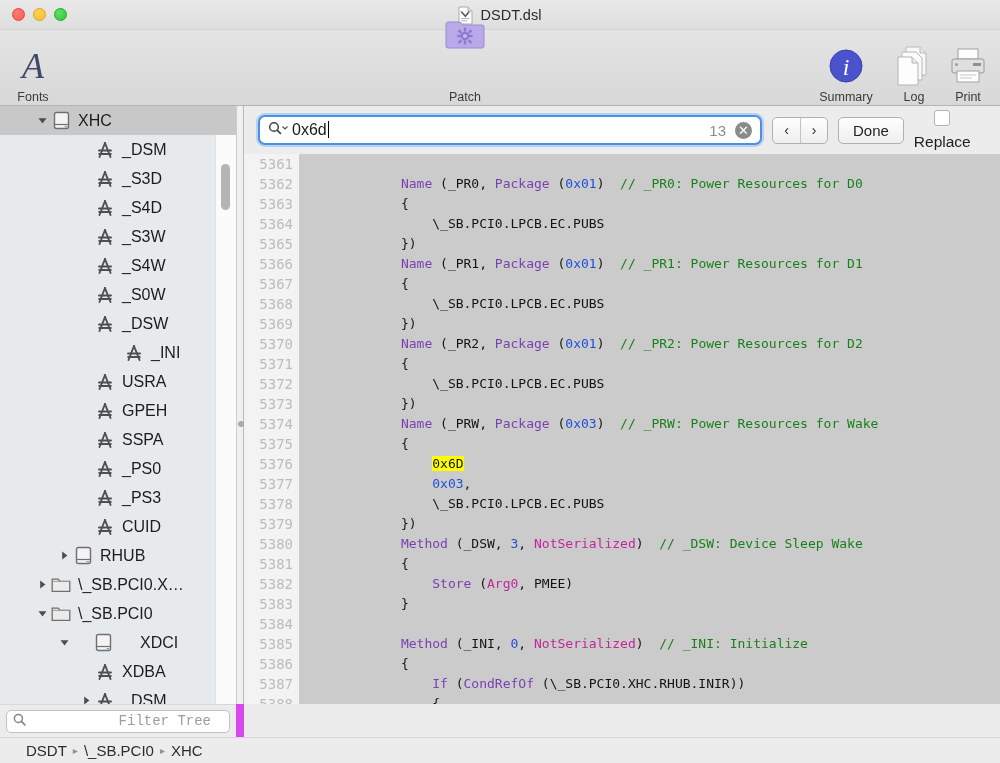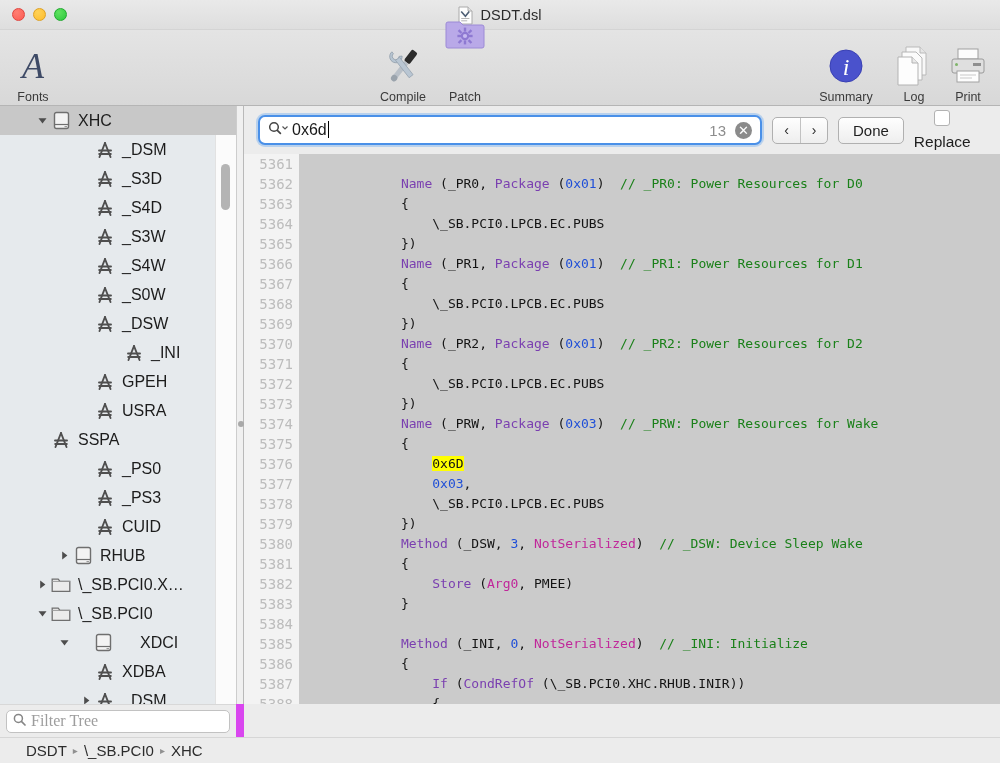--- a/index.html
+++ b/index.html
@@ -82,22 +82,22 @@
     position: absolute; left: 0; top: 704px; width: 236px; height: 33px;
     background: #ececec; border-top: 1px solid #d8d8d8;
     display: flex; align-items: center; padding: 0 6px;
   }
   .filter-box {
     width: 224px; height: 23px; background: #fff;
     border: 1px solid #c2c2c2; border-radius: 5px;
     display: flex; align-items: center; padding: 0 6px; gap: 5px;
   }
   .filter-input {
-    border: 0; outline: 0; font-size: 16px; color: #9a9a9a;
-    font-family: Liberation Serif, serif; background: transparent; width: 180px;
+    border: 0; outline: 0; font-size: 14px; color: #9a9a9a;
+    font-family: Liberation Mono, monospace; background: transparent; width: 180px; text-align: right;
   }
   .filter-input::placeholder { color: #9d9d9d; }
 
   
   .splitter {
     position: absolute; left: 236px; top: 106px; width: 8px; height: 598px;
     background: #f0f0f0; border-left: 1px solid #cdcdcd; border-right: 1px solid #b9b9b9;
   }
   .split-dot {
     position: absolute; left: 1px; top: 315px; width: 6px; height: 6px;
@@ -216,36 +216,20 @@
 
     <div class="tb-item" style="left:8px; top:6px; width:50px;">
       <span class="tb-glyph">
         <svg width="34" height="38" viewBox="0 0 34 38">
           <text x="17" y="31" font-family="Liberation Serif, serif" font-size="36" font-style="italic" text-anchor="middle" fill="#3e4a66">A</text>
         </svg>
       </span>
       <span class="tb-label">Fonts</span>
     </div>
 
-    <div class="tb-item" style="left:370px; top:6px; width:66px;">
-      <span class="tb-glyph">
-        <svg width="44" height="42" viewBox="0 0 44 42">
-          <g transform="rotate(38 22 21)">
-            <rect x="19" y="2" width="7" height="14" rx="2" fill="#2b2b2b"></rect>
-            <rect x="20" y="16" width="5" height="18" fill="#b9c0c8"></rect>
-            <circle cx="22.5" cy="36" r="3.2" fill="#9aa3ac"></circle>
-          </g>
-          <g transform="rotate(-38 22 21)">
-            <path d="M22 3 a6.2 6.2 0 1 0 5.4 9.6 l-2.6-1.6 a3.4 3.4 0 1 1 -2.8-5.6z" fill="#b7c5d2" stroke="#8d9aa7" stroke-width=".7"></path>
-            <rect x="19.6" y="12" width="5" height="22" fill="#b9c6d3" stroke="#93a0ad" stroke-width=".7"></rect>
-          </g>
-        </svg>
-      </span>
-      <span class="tb-label">Compile</span>
-    </div>
 
     <div class="tb-item" style="left:437px; top:6px; width:56px;gap:35px;">
       <span class="tb-glyph">
         <svg width="44" height="40" viewBox="0 0 44 40">
           <path d="M5 9 h12 l3 3 h19 a2 2 0 0 1 2 2 v19 a2 2 0 0 1 -2 2 h-34 a2 2 0 0 1 -2 -2 v-22 a2 2 0 0 1 2 -2z" fill="#b9a9e8" stroke="#9c8ad6" stroke-width="1"></path>
           <g fill="#8e79d2">
             <circle cx="22" cy="23" r="4.2"></circle>
             <g>
               <rect x="20.8" y="14.6" width="2.4" height="4"></rect>
               <rect x="20.8" y="27.4" width="2.4" height="4"></rect>
@@ -442,37 +426,37 @@
           <span class="tw-icon">
             <svg width="20" height="20" viewBox="0 0 20 20">
               <g stroke="#4f4f4f" stroke-width="1.9" fill="none" stroke-linecap="round">
                 <line x1="10" y1="3" x2="4.5" y2="17"></line>
                 <line x1="10" y1="3" x2="15.5" y2="17"></line>
                 <line x1="4" y1="10.5" x2="16" y2="10.5"></line>
                 <line x1="4.2" y1="14" x2="15.8" y2="14"></line>
               </g>
             </svg>
           </span>
+          <span class="tree-label">USRA</span>
+        </div>
+        <div class="tree-row" style="padding-left: 78px;">
+          <span class="disc"></span>
+          <span class="tw-icon">
+            <svg width="20" height="20" viewBox="0 0 20 20">
+              <g stroke="#4f4f4f" stroke-width="1.9" fill="none" stroke-linecap="round">
+                <line x1="10" y1="3" x2="4.5" y2="17"></line>
+                <line x1="10" y1="3" x2="15.5" y2="17"></line>
+                <line x1="4" y1="10.5" x2="16" y2="10.5"></line>
+                <line x1="4.2" y1="14" x2="15.8" y2="14"></line>
+              </g>
+            </svg>
+          </span>
           <span class="tree-label">GPEH</span>
         </div>
-        <div class="tree-row" style="padding-left: 78px;">
-          <span class="disc"></span>
-          <span class="tw-icon">
-            <svg width="20" height="20" viewBox="0 0 20 20">
-              <g stroke="#4f4f4f" stroke-width="1.9" fill="none" stroke-linecap="round">
-                <line x1="10" y1="3" x2="4.5" y2="17"></line>
-                <line x1="10" y1="3" x2="15.5" y2="17"></line>
-                <line x1="4" y1="10.5" x2="16" y2="10.5"></line>
-                <line x1="4.2" y1="14" x2="15.8" y2="14"></line>
-              </g>
-            </svg>
-          </span>
-          <span class="tree-label">USRA</span>
-        </div>
-        <div class="tree-row" style="padding-left: 34px; text-align: right;">
+        <div class="tree-row" style="padding-left: 78px; text-align: right;">
           <span class="disc"></span>
           <span class="tw-icon">
             <svg width="20" height="20" viewBox="0 0 20 20">
               <g stroke="#4f4f4f" stroke-width="1.9" fill="none" stroke-linecap="round">
                 <line x1="10" y1="3" x2="4.5" y2="17"></line>
                 <line x1="10" y1="3" x2="15.5" y2="17"></line>
                 <line x1="4" y1="10.5" x2="16" y2="10.5"></line>
                 <line x1="4.2" y1="14" x2="15.8" y2="14"></line>
               </g>
             </svg>

